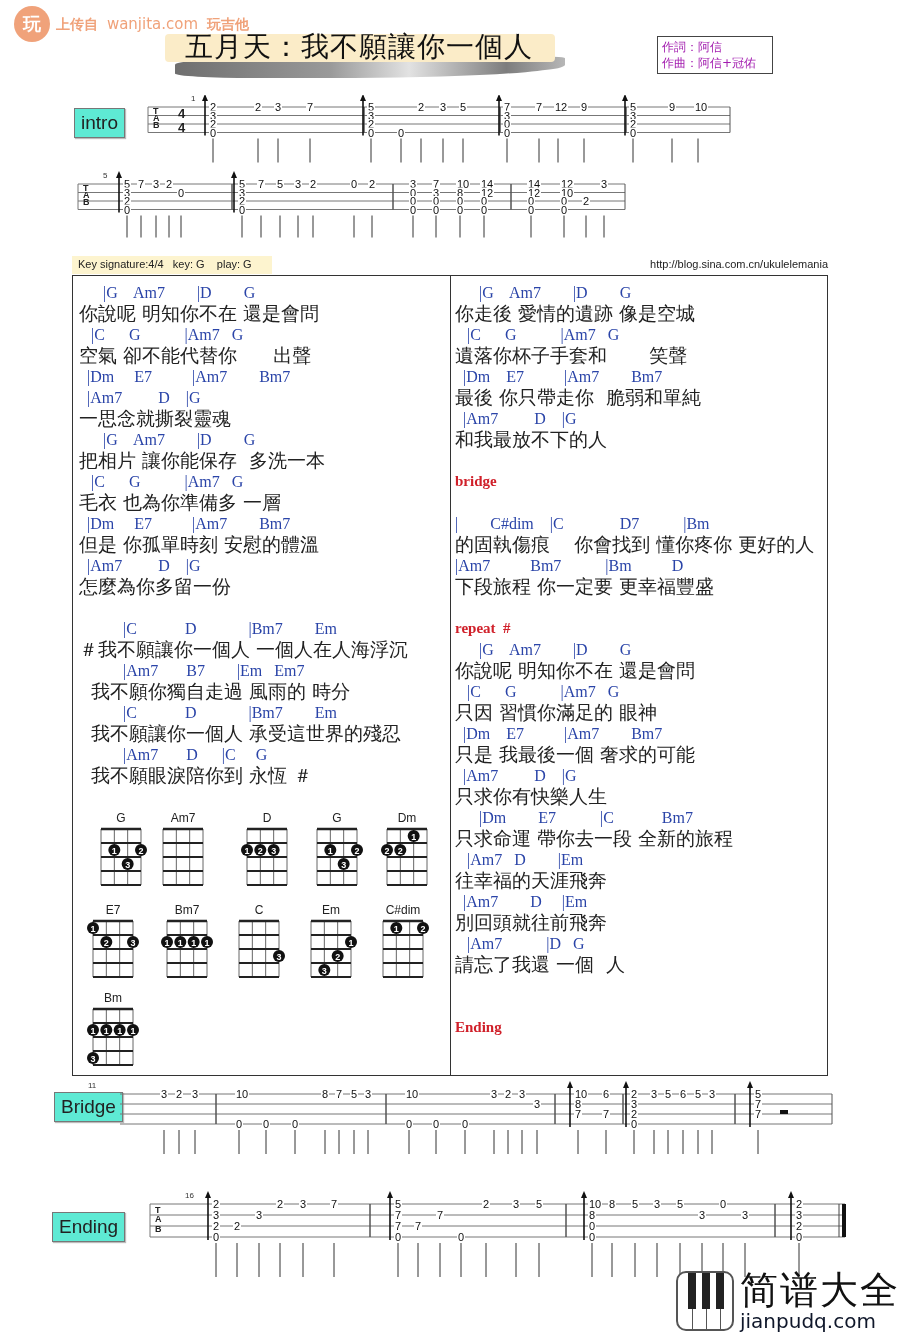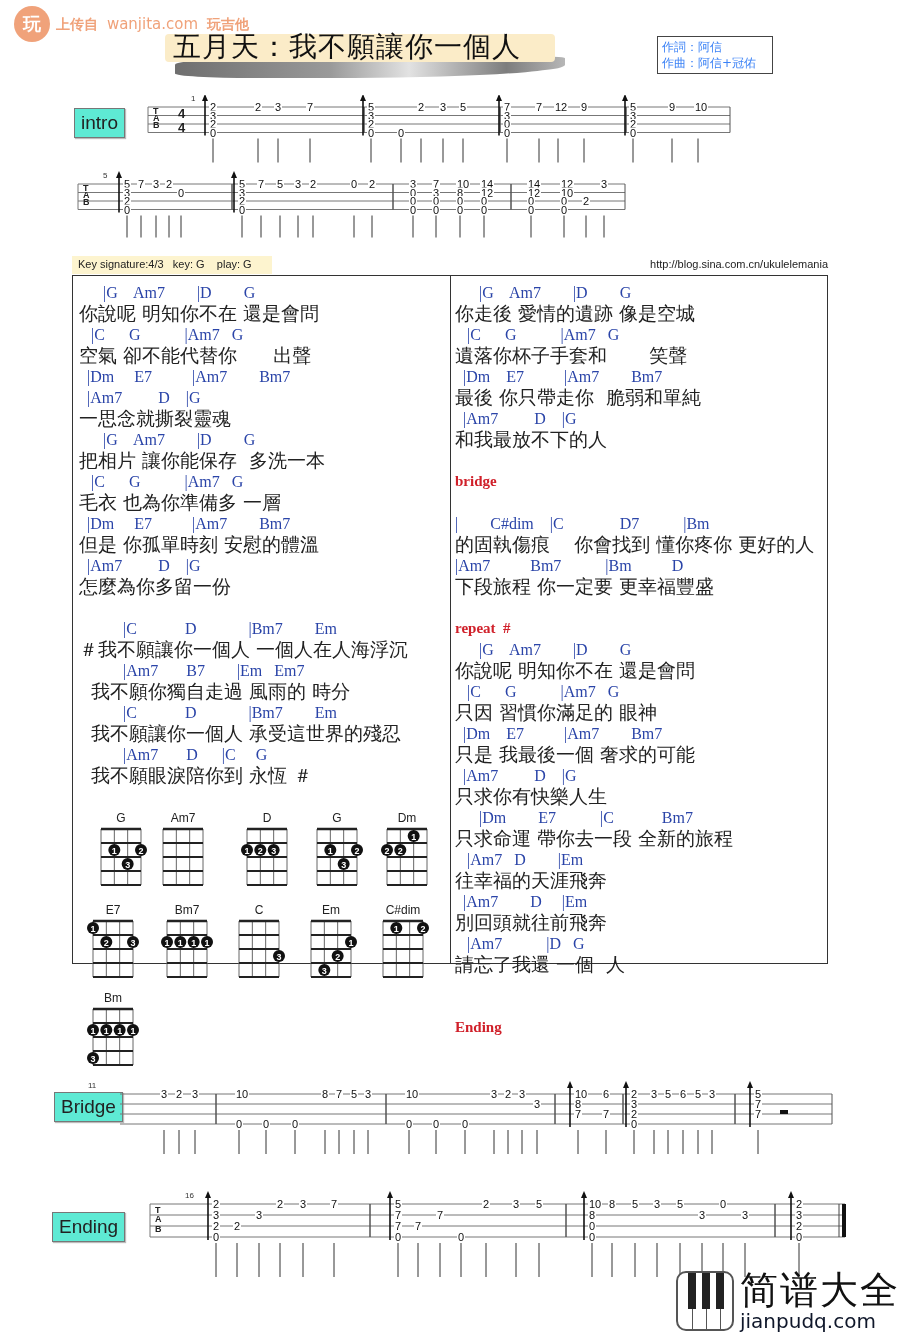--- a/index.html
+++ b/index.html
@@ -7,31 +7,31 @@
   body { position: relative; font-family: "DejaVu Sans", sans-serif; color: #222; }
 
   .watermark { position: absolute; left: 14px; top: 6px; display: flex; align-items: center; gap: 6px; }
   .wm-logo { width: 36px; height: 36px; border-radius: 50%; background: #f0a27a; color: #fff; font-size: 18px; font-weight: bold; display: flex; align-items: center; justify-content: center; }
   .wm-text { font-size: 14px; font-weight: bold; color: #f0a27a; }
   .wm-text .dom { font-weight: normal; font-size: 15px; margin: 0 4px; }
 
   .title-wrap { position: absolute; left: 165px; top: 28px; width: 400px; height: 52px; }
   .title-brush { position: absolute; left: 10px; top: 28px; width: 390px; height: 22px; background: linear-gradient(90deg, #555 0%, #888 40%, #ddd 60%, #666 85%, #aaa 100%); border-radius: 40% 10% 60% 20%; opacity: .85; }
   .title-hl { position: absolute; left: 0; top: 6px; width: 390px; height: 28px; background: #fbecc8; border-radius: 4px; }
-  .title { position: relative; font-size: 28px; color: #111; letter-spacing: 1px; font-family: "DejaVu Sans", sans-serif; padding-left: 8px; }
-
-  .credits { position: absolute; left: 657px; top: 36px; width: 116px; border: 1px solid #444; padding: 2px 4px; font-size: 12px; line-height: 16px; color: #3b82f6; background: #fff; }
+  .title { position: relative; font-size: 28px; color: #111; letter-spacing: 1px; font-family: "DejaVu Sans", sans-serif; padding-left: 20px; }
+
+  .credits { position: absolute; left: 657px; top: 36px; width: 116px; border: 1px solid #444; padding: 2px 4px; font-size: 12px; line-height: 16px; color: #a21caf; background: #fff; }
   .sec-label { position: absolute; background: #5eead4; border: 1px solid #777; font-family: "Liberation Sans", sans-serif; font-size: 19px; color: #222; padding: 3px 6px; box-shadow: 1px 1px 1px #bbb; }
   svg text { font-family: "Liberation Sans", sans-serif; }
 
   .infobar { position: absolute; left: 72px; top: 256px; width: 756px; height: 18px; font-size: 11px; }
   .infobar .left { position: absolute; left: 0; top: 0; width: 200px; height: 18px; background: #fdf4cf; padding: 2px 6px; font-family: "Liberation Sans", sans-serif; }
   .infobar .right { position: absolute; right: 0; top: 2px; font-family: "Liberation Sans", sans-serif; font-size: 11px; }
 
-  .lyrics-box { position: absolute; left: 72px; top: 275px; width: 756px; height: 689px; border: 1px solid #333; }
+  .lyrics-box { position: absolute; left: 72px; top: 275px; width: 756px; height: 801px; border: 1px solid #333; }
   .lyrics-box .divider { position: absolute; left: 377px; top: 0; bottom: 0; width: 1px; background: #333; }
   .col { position: absolute; top: 6px; }
   .col.left { left: 6px; width: 368px; }
   .col.right { left: 382px; width: 368px; }
   .line { white-space: pre; height: 21px; line-height: 21px; }
   .chord { font-family: "Liberation Serif", serif; font-size: 16px; color: #2a44a8; }
   .lyric { font-size: 19px; color: #222; }
   .heading { font-family: "Liberation Serif", serif; font-weight: bold; font-size: 15px; color: #d0202a; }
   .blank { height: 21px; }
 
@@ -540,21 +540,21 @@
     <text x="796" y="31" font-size="11" fill="#111">3</text>
     <rect x="795" y="33" width="8" height="10" fill="#fff"></rect>
     <text x="796" y="42" font-size="11" fill="#111">2</text>
     <rect x="795" y="44" width="8" height="10" fill="#fff"></rect>
     <text x="796" y="53" font-size="11" fill="#111">0</text>
     <line x1="799" x2="799" y1="55" y2="89" stroke="#333"></line>
   </svg>
 
 <div class="infobar">
   <div class="left">
-    <span>Key signature:4/3</span>&nbsp;&nbsp;
+    <span>Key signature:4/4</span>&nbsp;&nbsp;
     <span>key: G</span>&nbsp;&nbsp;&nbsp;
     <span>play: G</span>
   </div>
   <div class="right">http://blog.sina.com.cn/ukulelemania</div>
 </div>
 
 <div class="lyrics-box">
   <div class="divider"></div>
   <div class="col left" id="col-left">
       <div class="line chord">      |G    Am7        |D        G</div>

